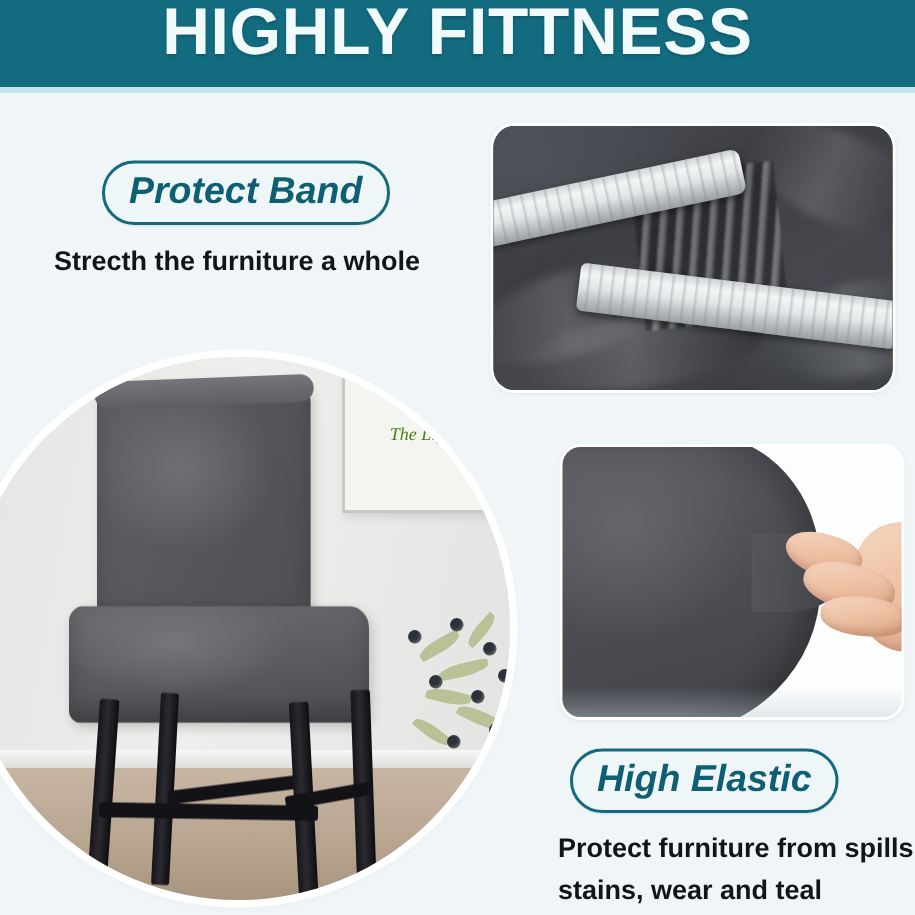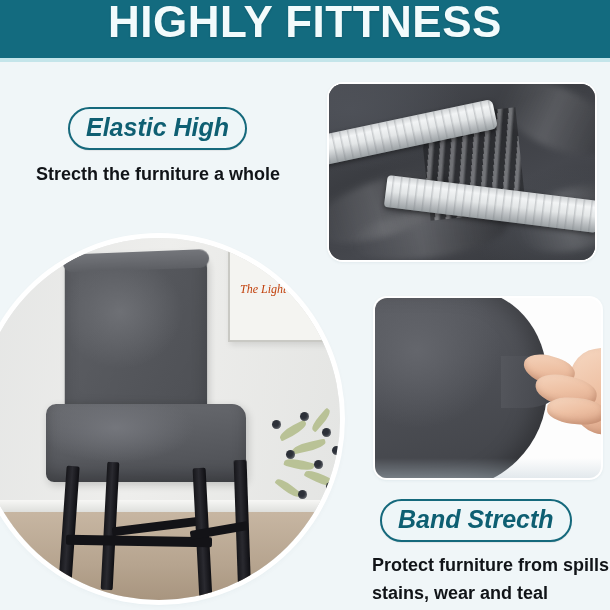--- a/index.html
+++ b/index.html
@@ -221,21 +221,22 @@
     width: 0; height: 0;
     border-left: 16px solid transparent;
     border-right: 0 solid transparent;
     border-top: 12px solid #3a3a38;
   }
   #cc-frame-text {
     position: absolute; left: 10px; top: 42px; right: 8px;
     font-family: "Liberation Serif", serif;
     font-style: italic;
     font-size: 12px;
-    color: #c2410c;
+    color: #4d7c0f;
+    text-align: center;
     white-space: nowrap;
     overflow: hidden;
   }
   
   #cc-plant { position: absolute; left: 292px; top: 160px; width: 78px; height: 120px; }
   .leaf {
     position: absolute;
     background: #b9c296;
     border-radius: 60% 10% 60% 10%;
   }
@@ -294,21 +295,21 @@
 </head>
 <body>
 
 <div id="page">
 
   <div id="header-banner">
     <div id="header-title">HIGHLY FITTNESS</div>
   </div>
   <div id="header-underline"></div>
 
-  <div class="pill" id="pill-elastic-band">Elastic High</div>
+  <div class="pill" id="pill-elastic-band">Protect Band</div>
 
   <div class="body-copy" id="copy-elastic-band">
     <span class="line">Strecth the furniture a whole</span>
   </div>
 
   <div class="photo" id="photo-elastic-band">
     <div id="eb-bg"></div>
     <div class="fold" style="left:-20px; top:96px; width:150px; height:56px; transform:rotate(-18deg);"></div>
     <div class="fold" style="left:20px; top:126px; width:160px; height:48px; transform:rotate(-8deg);"></div>
     <div class="fold" style="left:168px; top:4px; width:120px; height:60px; transform:rotate(24deg);"></div>
@@ -323,21 +324,21 @@
     <div id="hs-pull"></div>
     <div id="hs-hand">
       <div class="finger" id="f-palm"></div>
       <div class="finger" id="f-thumb"></div>
       <div class="finger" id="f-index"></div>
       <div class="finger" id="f-mid"></div>
     </div>
     <div id="hs-shadow"></div>
   </div>
 
-  <div class="pill" id="pill-high-stretch">Band Strecth</div>
+  <div class="pill" id="pill-high-stretch">High Elastic</div>
 
   <div class="body-copy" id="copy-high-stretch">
     <span class="line">Protect furniture from spills,</span>
     <span class="line">stains, wear and teal</span>
   </div>
 
   <div id="photo-chair-circle">
     <div id="cc-wall"></div>
     <div id="cc-baseboard"></div>
     <div id="cc-floor"></div>

